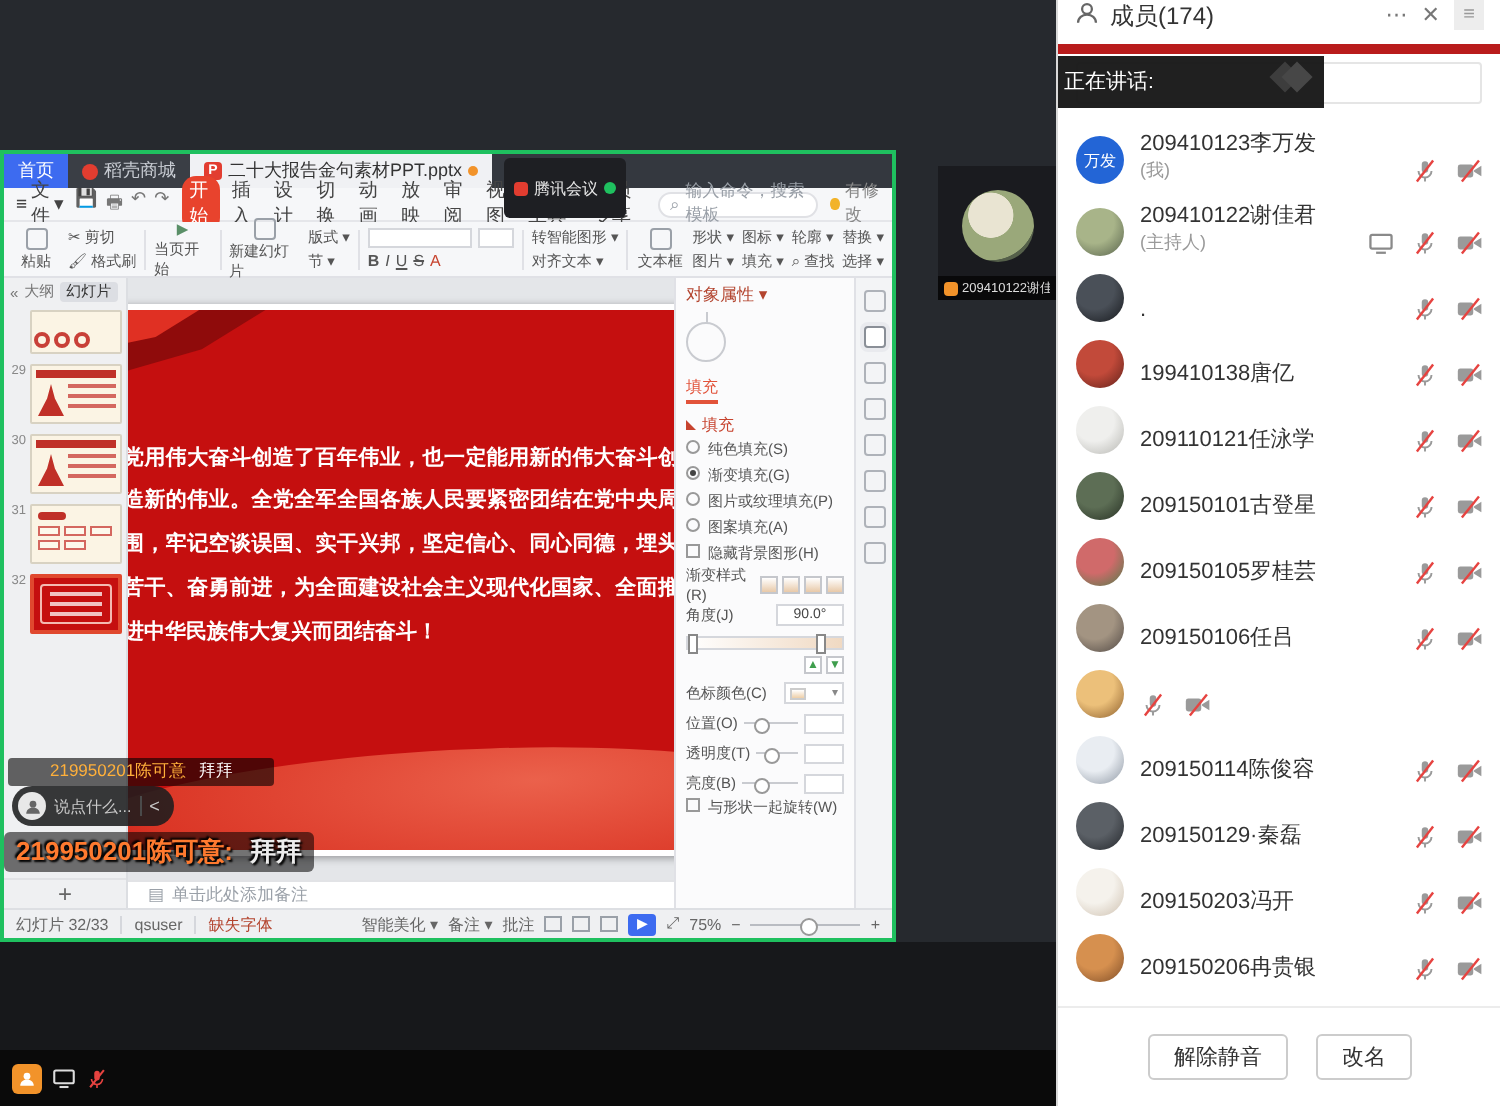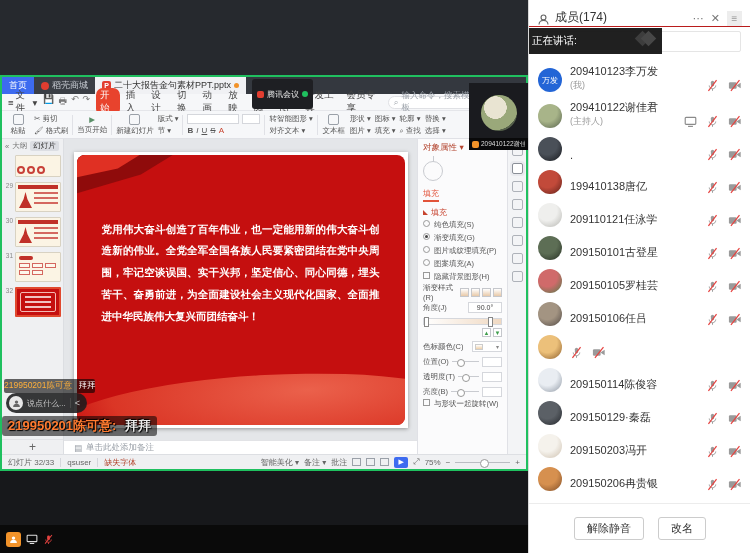--- a/index.html
+++ b/index.html
@@ -2,21 +2,21 @@
 <html><head>
 <meta charset="utf-8">
 <style>
   * { margin:0; padding:0; box-sizing:border-box; }
   html,body { width:750px; height:553px; overflow:hidden; background:#26292e;
     font-family:"Liberation Sans","DejaVu Sans",sans-serif; }
   .app { position:relative; width:750px; height:553px; background:#26292e; }
 
   
   .stage { position:absolute; left:0; top:0; width:528px; height:553px; background:#26292e; }
-  .share-frame { position:absolute; left:0; top:75px; width:528px; height:396px;
+  .share-frame { position:absolute; left:0; top:75px; width:448px; height:396px;
     border:2px solid #1fc05f; background:#f6f7f9; }
   .below-gap { position:absolute; left:0; top:471px; width:528px; height:54px; background:#17181b; }
   .bottombar { position:absolute; left:0; top:525px; width:528px; height:28px; background:#0a0a0a;
     display:flex; align-items:center; gap:5px; padding-left:6px; }
   .bb-person { width:15px; height:15px; border-radius:3px; background:#f2932a; display:flex;
     align-items:center; justify-content:center; }
   .bb-text { color:#e8e8e8; font-size:11px; }
 
   
   .wps { position:absolute; inset:0; display:flex; flex-direction:column; overflow:hidden; }
@@ -148,41 +148,41 @@
     z-index:25; overflow:hidden; }
   .fv-avatar { position:absolute; left:50%; top:45%; transform:translate(-50%,-50%); width:36px;
     height:36px; border-radius:50%;
     background:radial-gradient(circle at 40% 35%, #e9e4d2 0 35%, #9aa87a 36% 70%, #55604a 71%); }
   .fv-label { position:absolute; left:0; right:0; bottom:0; height:12px; background:rgba(0,0,0,.65);
     display:flex; align-items:center; gap:2px; padding:0 3px; }
   .fv-ic { width:7px; height:7px; background:#f2932a; border-radius:2px; flex:none; }
   .fv-label span { color:#ddd; font-size:6.5px; white-space:nowrap; overflow:hidden; }
 
   .dan-small { position:absolute; left:4px; top:379px; background:rgba(0,0,0,.6); border-radius:2px;
-    padding:1px 0; font-size:8.5px; z-index:31; white-space:nowrap; }
+    padding:1px 21px; font-size:8.5px; z-index:31; white-space:nowrap; }
   .dan-small .dn { color:#ffb03a; } .dan-small .dm { color:#fff; margin-left:4px; }
 
   .chat-bubble { position:absolute; left:6px; top:393px; height:20px; background:rgba(28,28,30,.88);
     border-radius:10px; display:flex; align-items:center; gap:4px; padding:0 7px 0 3px; z-index:31; }
   .cb-avatar { width:14px; height:14px; border-radius:50%; background:#e8e8e8; color:#555;
     display:flex; align-items:center; justify-content:center; flex:none; }
   .cb-text { color:#c9c9c9; font-size:8px; white-space:nowrap; }
   .cb-sep { width:1px; height:10px; background:#4a4a4a; }
   .cb-collapse { color:#c9c9c9; font-size:9px; }
 
   .dan-large { position:absolute; left:2px; top:416px; background:rgba(0,0,0,.55); border-radius:3px;
     padding:1px 6px; font-size:13px; font-weight:bold; z-index:31; white-space:nowrap;
     text-shadow:1px 1px 1px #000, -1px -1px 1px #000; }
   .dan-large .dn { color:#ff7a2f; } .dan-large .dm { color:#ececec; margin-left:5px; }
 
   
   .members { position:absolute; left:528px; top:0; width:222px; height:553px; background:#fff;
     border-left:1px solid #d9d9d9; }
-  .m-header { height:27px; display:flex; align-items:flex-end; gap:5px; padding:0 8px;
-    border-bottom:1px solid #b91c1c; }
+  .m-header { height:27px; display:flex; align-items:flex-start; gap:5px; padding:0 8px;
+    border-bottom:5px solid #b91c1c; }
   .m-title { font-size:12px; color:#333; }
   .m-hicons { margin-left:auto; display:flex; align-items:center; gap:7px; color:#777; font-size:11px; }
   .hmenu { width:15px; height:15px; background:#ededed; color:#999; display:flex; align-items:center;
     justify-content:center; font-size:10px; }
   .m-search { position:absolute; left:9px; right:9px; top:31px; height:21px; background:#fff;
     border:1px solid #e5e5e5; border-radius:2px; }
   .speaking { position:absolute; left:0; top:28px; width:133px; height:26px; background:rgba(20,20,20,.95);
     display:flex; align-items:center; padding-left:3px; z-index:5; }
   .speaking span { color:#fff; font-size:10.5px; }
   .wm { position:absolute; right:8px; top:5px; display:flex; }

